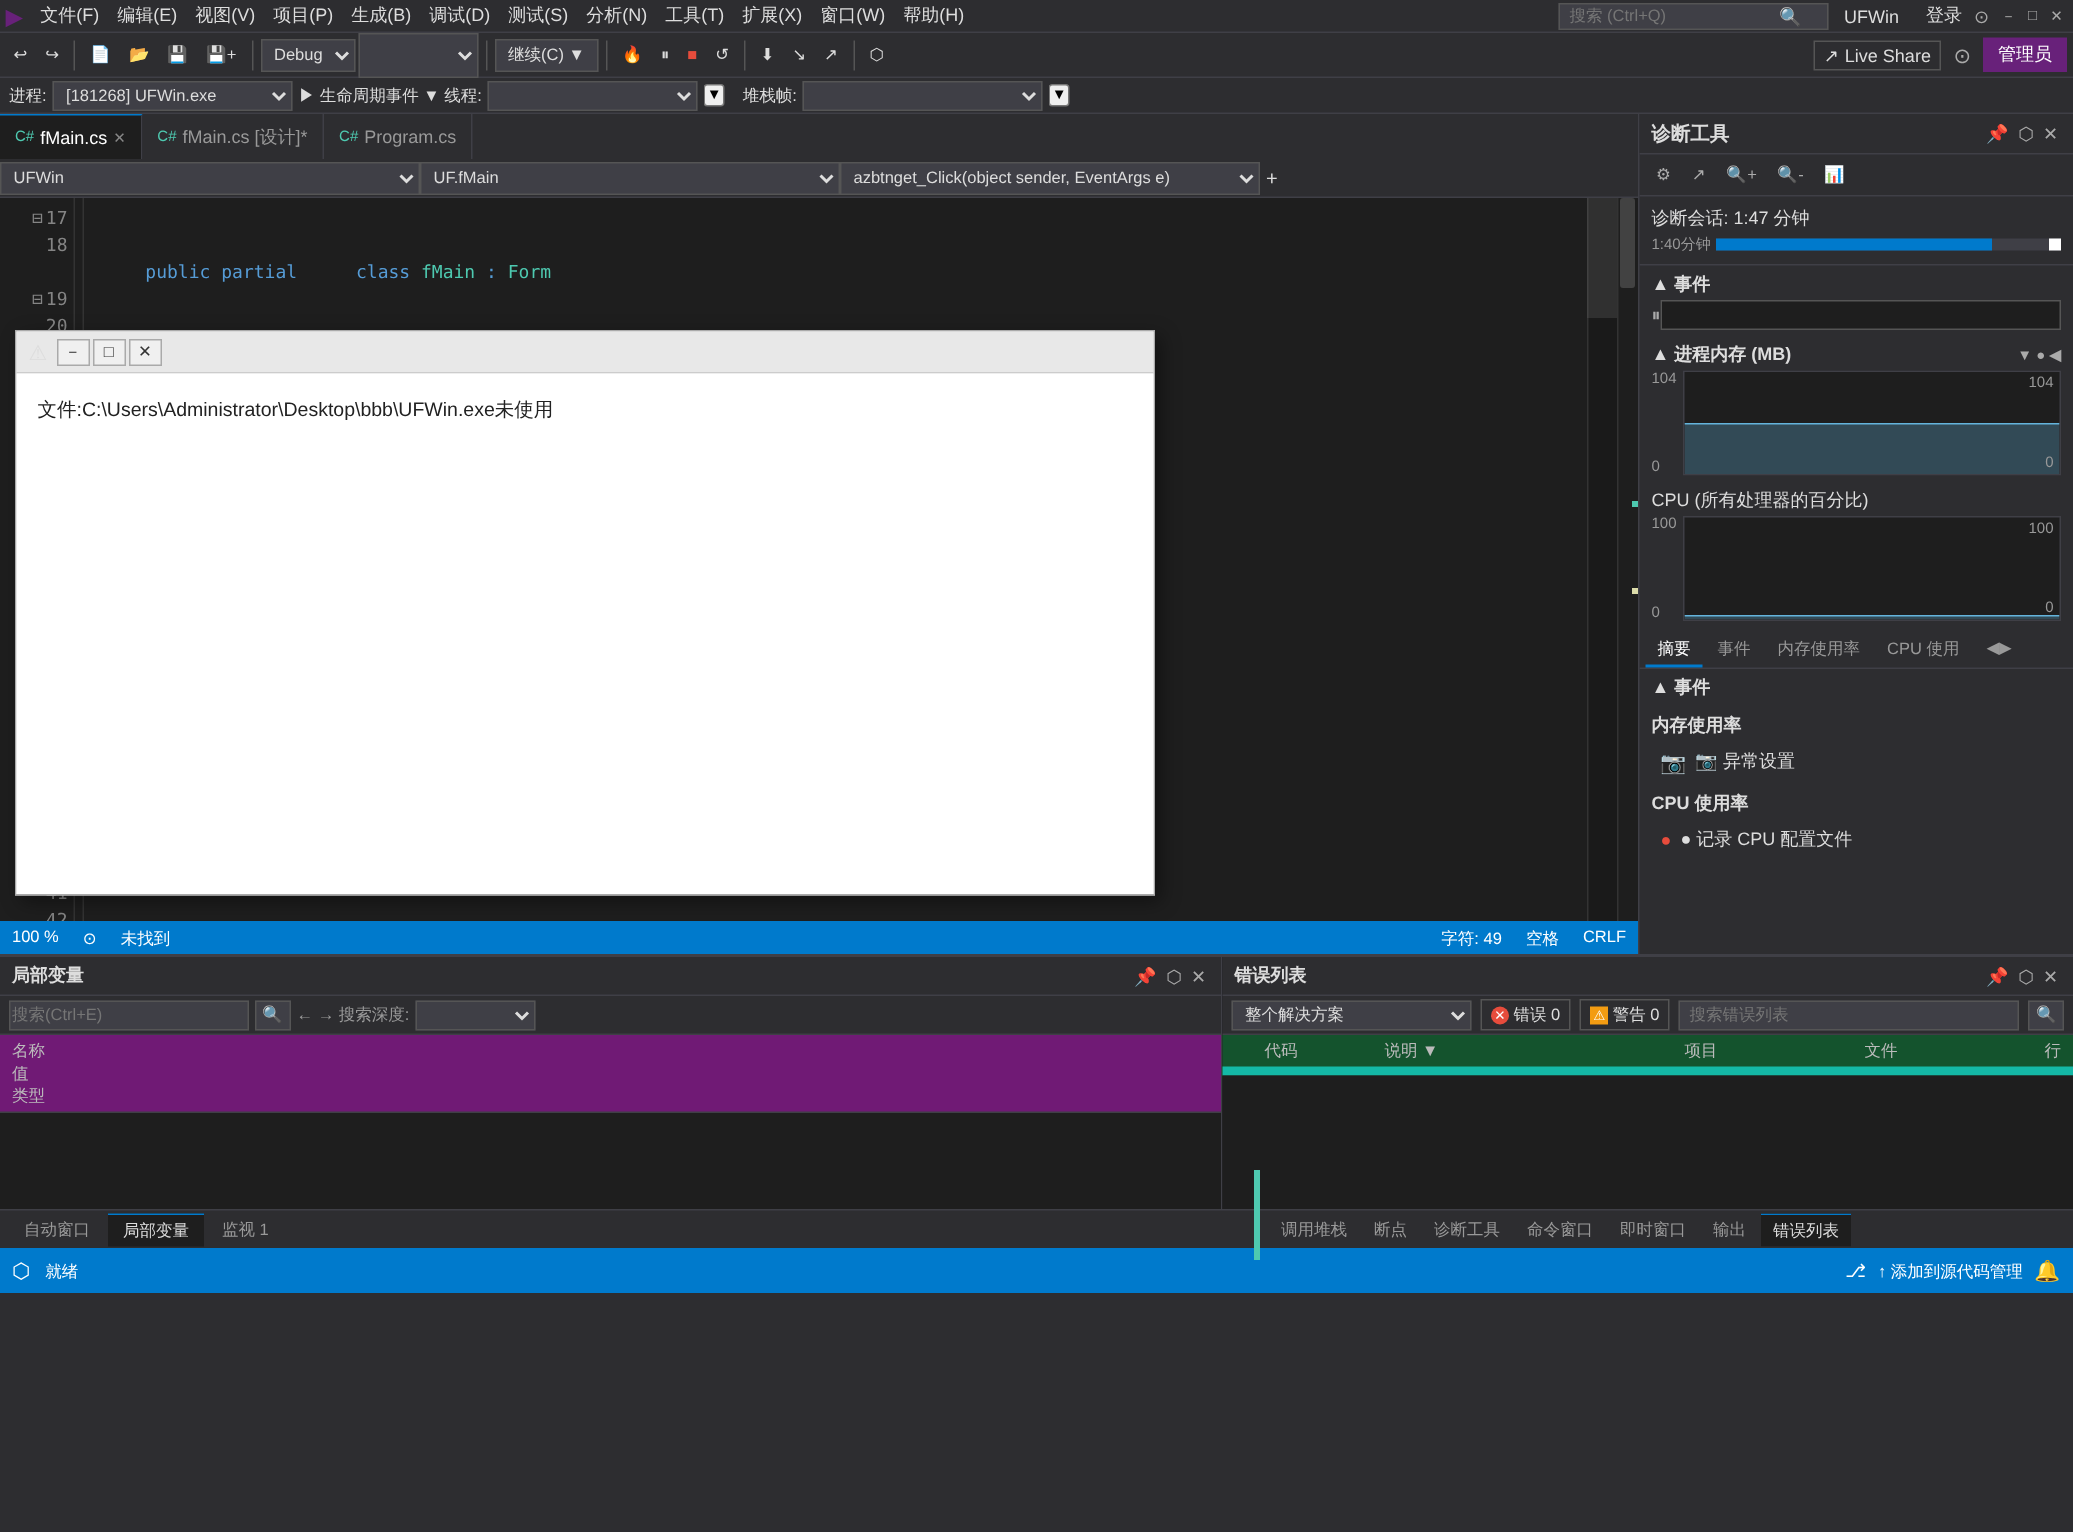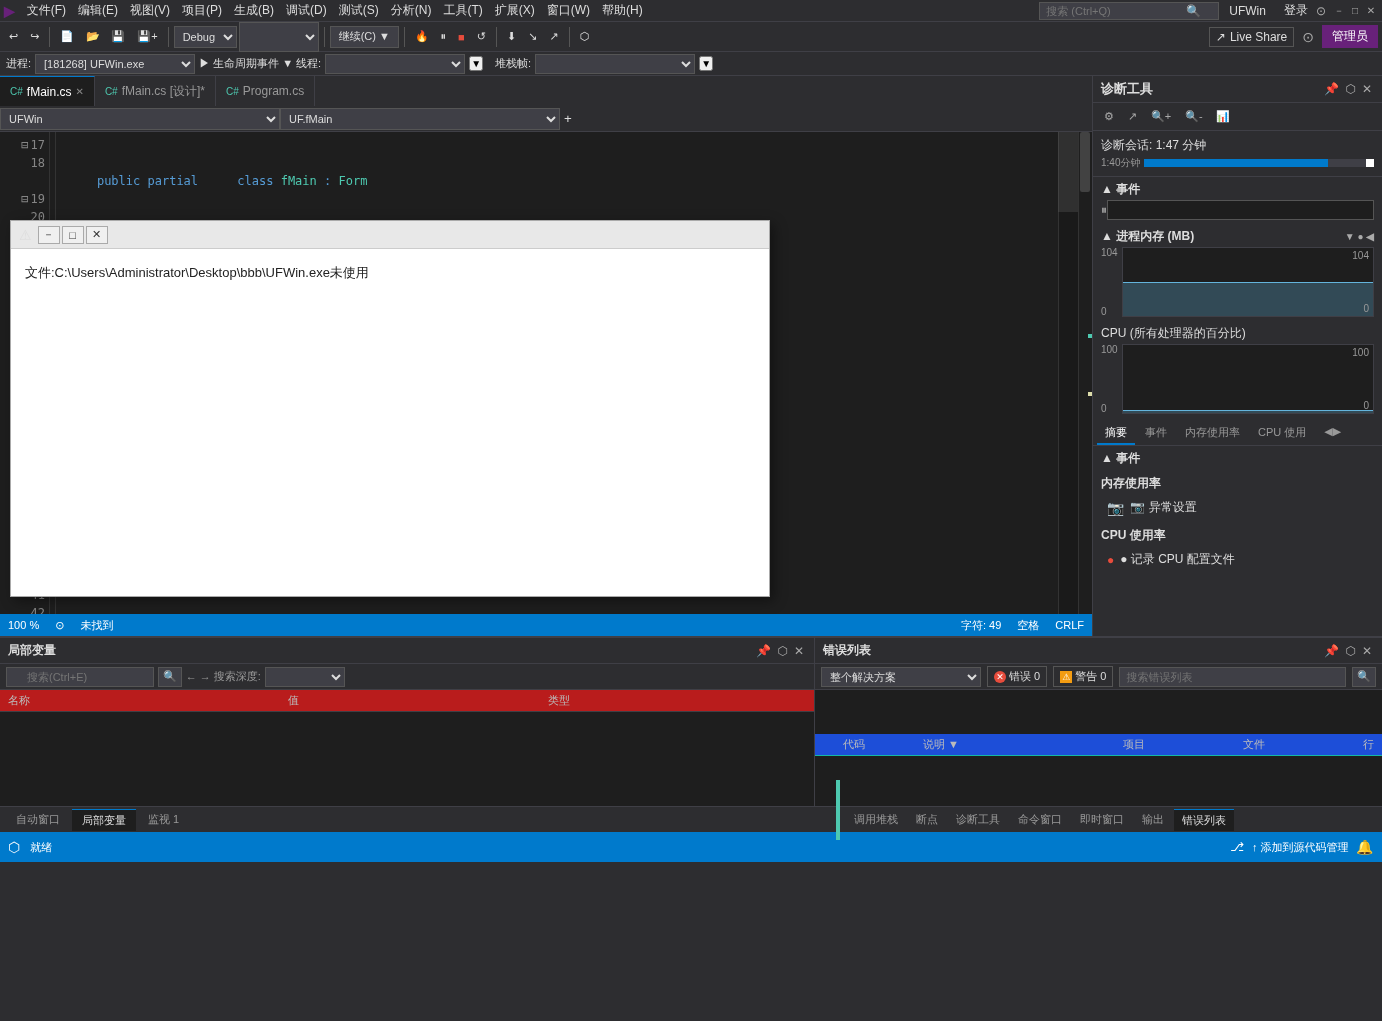--- a/index.html
+++ b/index.html
@@ -76,37 +76,37 @@
     .float-content { padding: 12px 14px; background: #fff; color: #222; font-size: 13px; line-height: 1.8; }
 
     
     .bottom-area { height: 170px; display: flex; border-top: 2px solid #3f3f46; }
 
     .locals-panel { width: 840px; background: #1e1e1e; display: flex; flex-direction: column; border-right: 1px solid #3f3f46; }
     .locals-header { background: #2d2d30; height: 26px; display: flex; align-items: center; padding: 0 8px; border-bottom: 1px solid #3f3f46; justify-content: space-between; }
     .locals-title { color: #ddd; font-size: 12px; font-weight: bold; }
     .locals-controls { display: flex; gap: 2px; }
     .locals-toolbar { background: #2d2d30; height: 26px; display: flex; align-items: center; padding: 0 6px; border-bottom: 1px solid #3f3f46; gap: 4px; }
-    .locals-search { background: #3f3f46; border: 1px solid #555; color: #ddd; font-size: 11px; padding: 2px 20px; height: 20px; width: 148px; }
+    .locals-search { background: #3f3f46; border: 1px solid #555; color: #ddd; font-size: 11px; padding: 2px 1px; height: 20px; width: 160px; }
     .locals-depth { background: #3f3f46; border: 1px solid #555; color: #ddd; font-size: 11px; padding: 2px 4px; height: 20px; width: 80px; }
-    .locals-col-header { display: flex; background: #b91c1c; padding: 3px 8px; border-bottom: 1px solid #3f3f46; font-size: 11px; color: #bbb; }
+    .locals-col-header { display: flex; background: #701a75; padding: 3px 8px; border-bottom: 1px solid #3f3f46; font-size: 11px; color: #bbb; flex-direction: column; }
     .col-name { width: 280px; }
     .col-value { width: 260px; }
     .col-type { flex: 1; }
 
     .errors-panel { flex: 1; background: #1e1e1e; display: flex; flex-direction: column; }
     .errors-header { background: #2d2d30; height: 26px; display: flex; align-items: center; padding: 0 8px; border-bottom: 1px solid #3f3f46; justify-content: space-between; }
     .errors-title { color: #ddd; font-size: 12px; font-weight: bold; }
     .errors-toolbar { background: #2d2d30; height: 26px; display: flex; align-items: center; padding: 0 6px; border-bottom: 1px solid #3f3f46; gap: 6px; }
     .solution-select { background: #3f3f46; border: 1px solid #555; color: #ddd; font-size: 11px; padding: 2px 4px; height: 20px; width: 160px; }
     .error-badge { background: transparent; border: none; color: #ddd; font-size: 11px; display: flex; align-items: center; gap: 3px; padding: 2px 6px; border: 1px solid #555; }
     .error-dot { width: 12px; height: 12px; border-radius: 50%; background: #e74c3c; display: flex; align-items: center; justify-content: center; font-size: 9px; color: white; }
     .warn-dot { width: 12px; height: 12px; background: #f39c12; display: flex; align-items: center; justify-content: center; font-size: 9px; color: white; }
     .errors-search { background: #3f3f46; border: 1px solid #555; color: #ddd; font-size: 11px; padding: 2px 6px; height: 20px; flex: 1; }
-    .errors-col-header { display: flex; background: #1d4ed8; padding: 3px 8px; border-bottom: 1px solid #14b8a6; font-size: 11px; color: #bbb; margin-top: 44px; }
+    .errors-col-header { display: flex; background: #14532d; padding: 3px 8px; border-bottom: 6px solid #14b8a6; font-size: 11px; color: #bbb; }
     .err-col1 { width: 20px; }
     .err-col2 { width: 80px; }
     .err-col3 { width: 200px; }
     .err-col4 { width: 120px; }
     .err-col5 { width: 120px; }
     .err-col6 { flex: 1; }
 
     
     .status-bar { height: 30px; background: #007acc; display: flex; align-items: center; padding: 0 8px; gap: 10px; font-size: 11px; color: white; }
 
@@ -222,20 +222,23 @@
       </div>
     </div>
 
     <div class="code-nav">
       <select class="nav-select">
         <option>UFWin</option>
       </select>
       <select class="nav-select">
         <option>UF.fMain</option>
       </select>
+      <select class="nav-select" style="flex:2;">
+        <option>azbtnget_Click(object sender, EventArgs e)</option>
+      </select>
       <button class="nav-btn">+</button>
     </div>
 
     <div class="code-editor" style="height:460px; position:relative;">
 
       <div style="background:#1e1e1e; color:#858585; padding:4px 4px; text-align:right; font-family:Consolas,monospace; font-size:12px; line-height:18px; min-width:50px; border-right:1px solid #333; user-select:none; overflow:hidden;">
         <div style="height:18px; display:flex; align-items:center; justify-content:flex-end; gap:2px;">
             <span style="color:#858585;">⊟</span>
             <span>17</span>
           </div>

